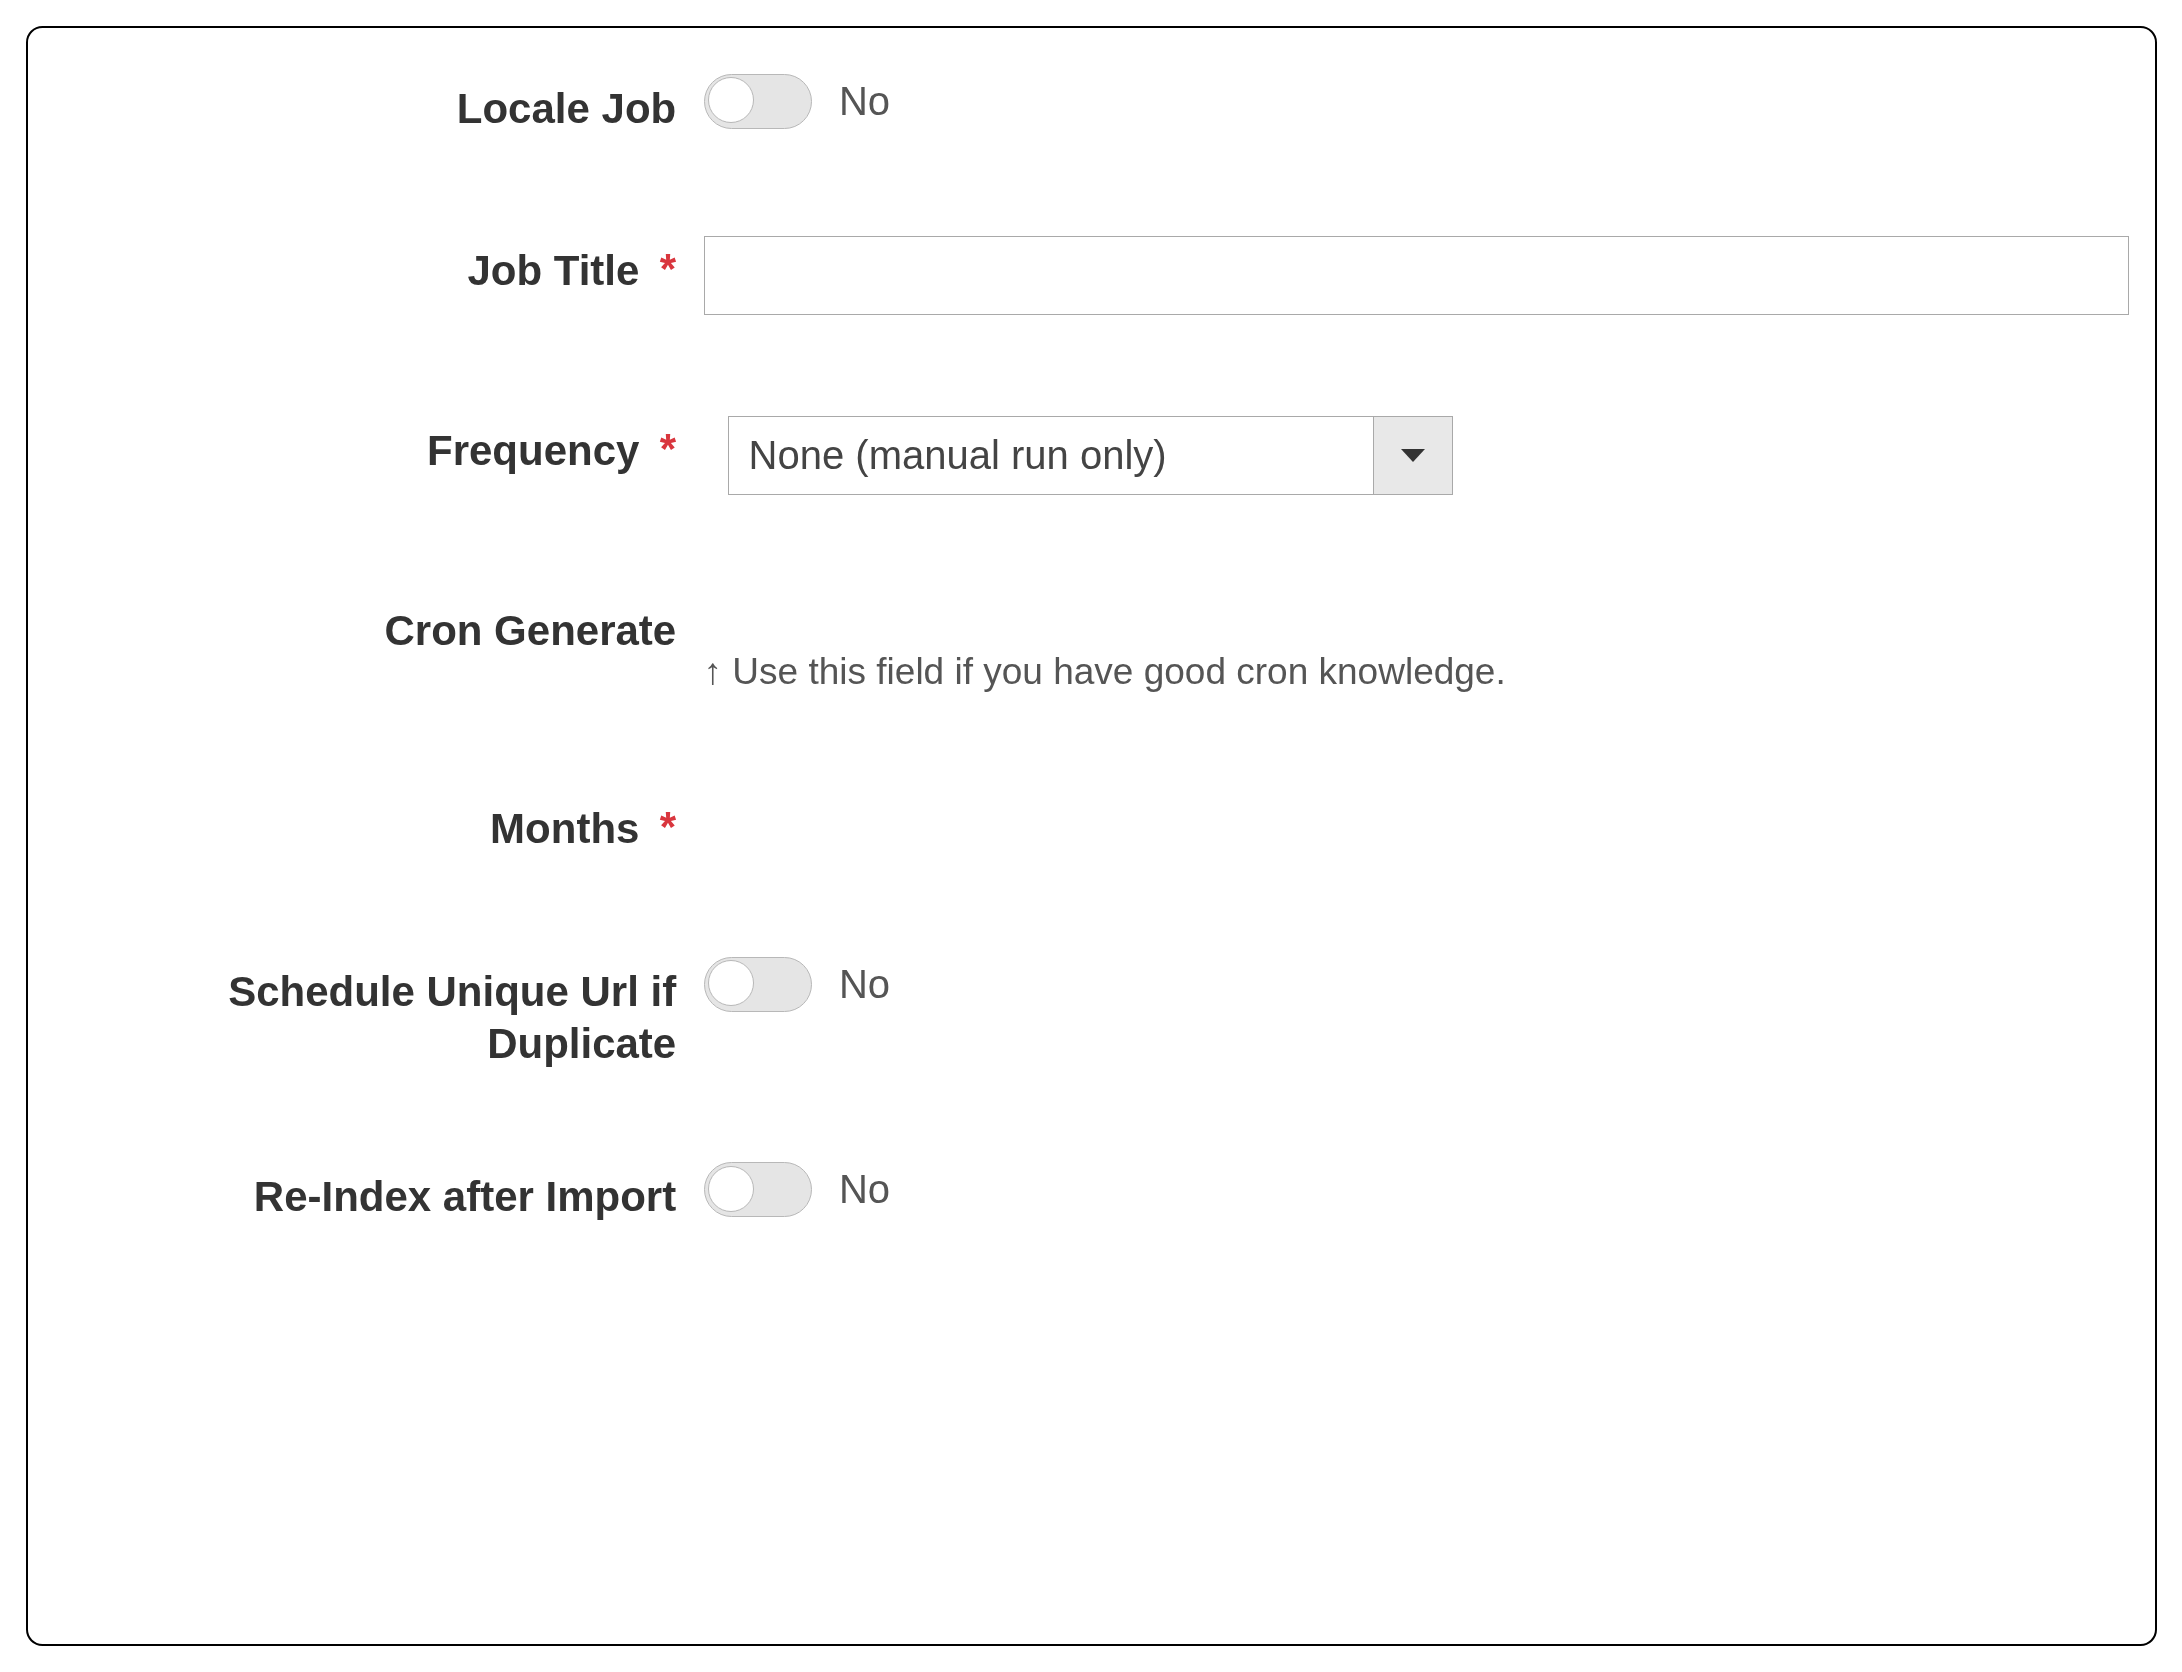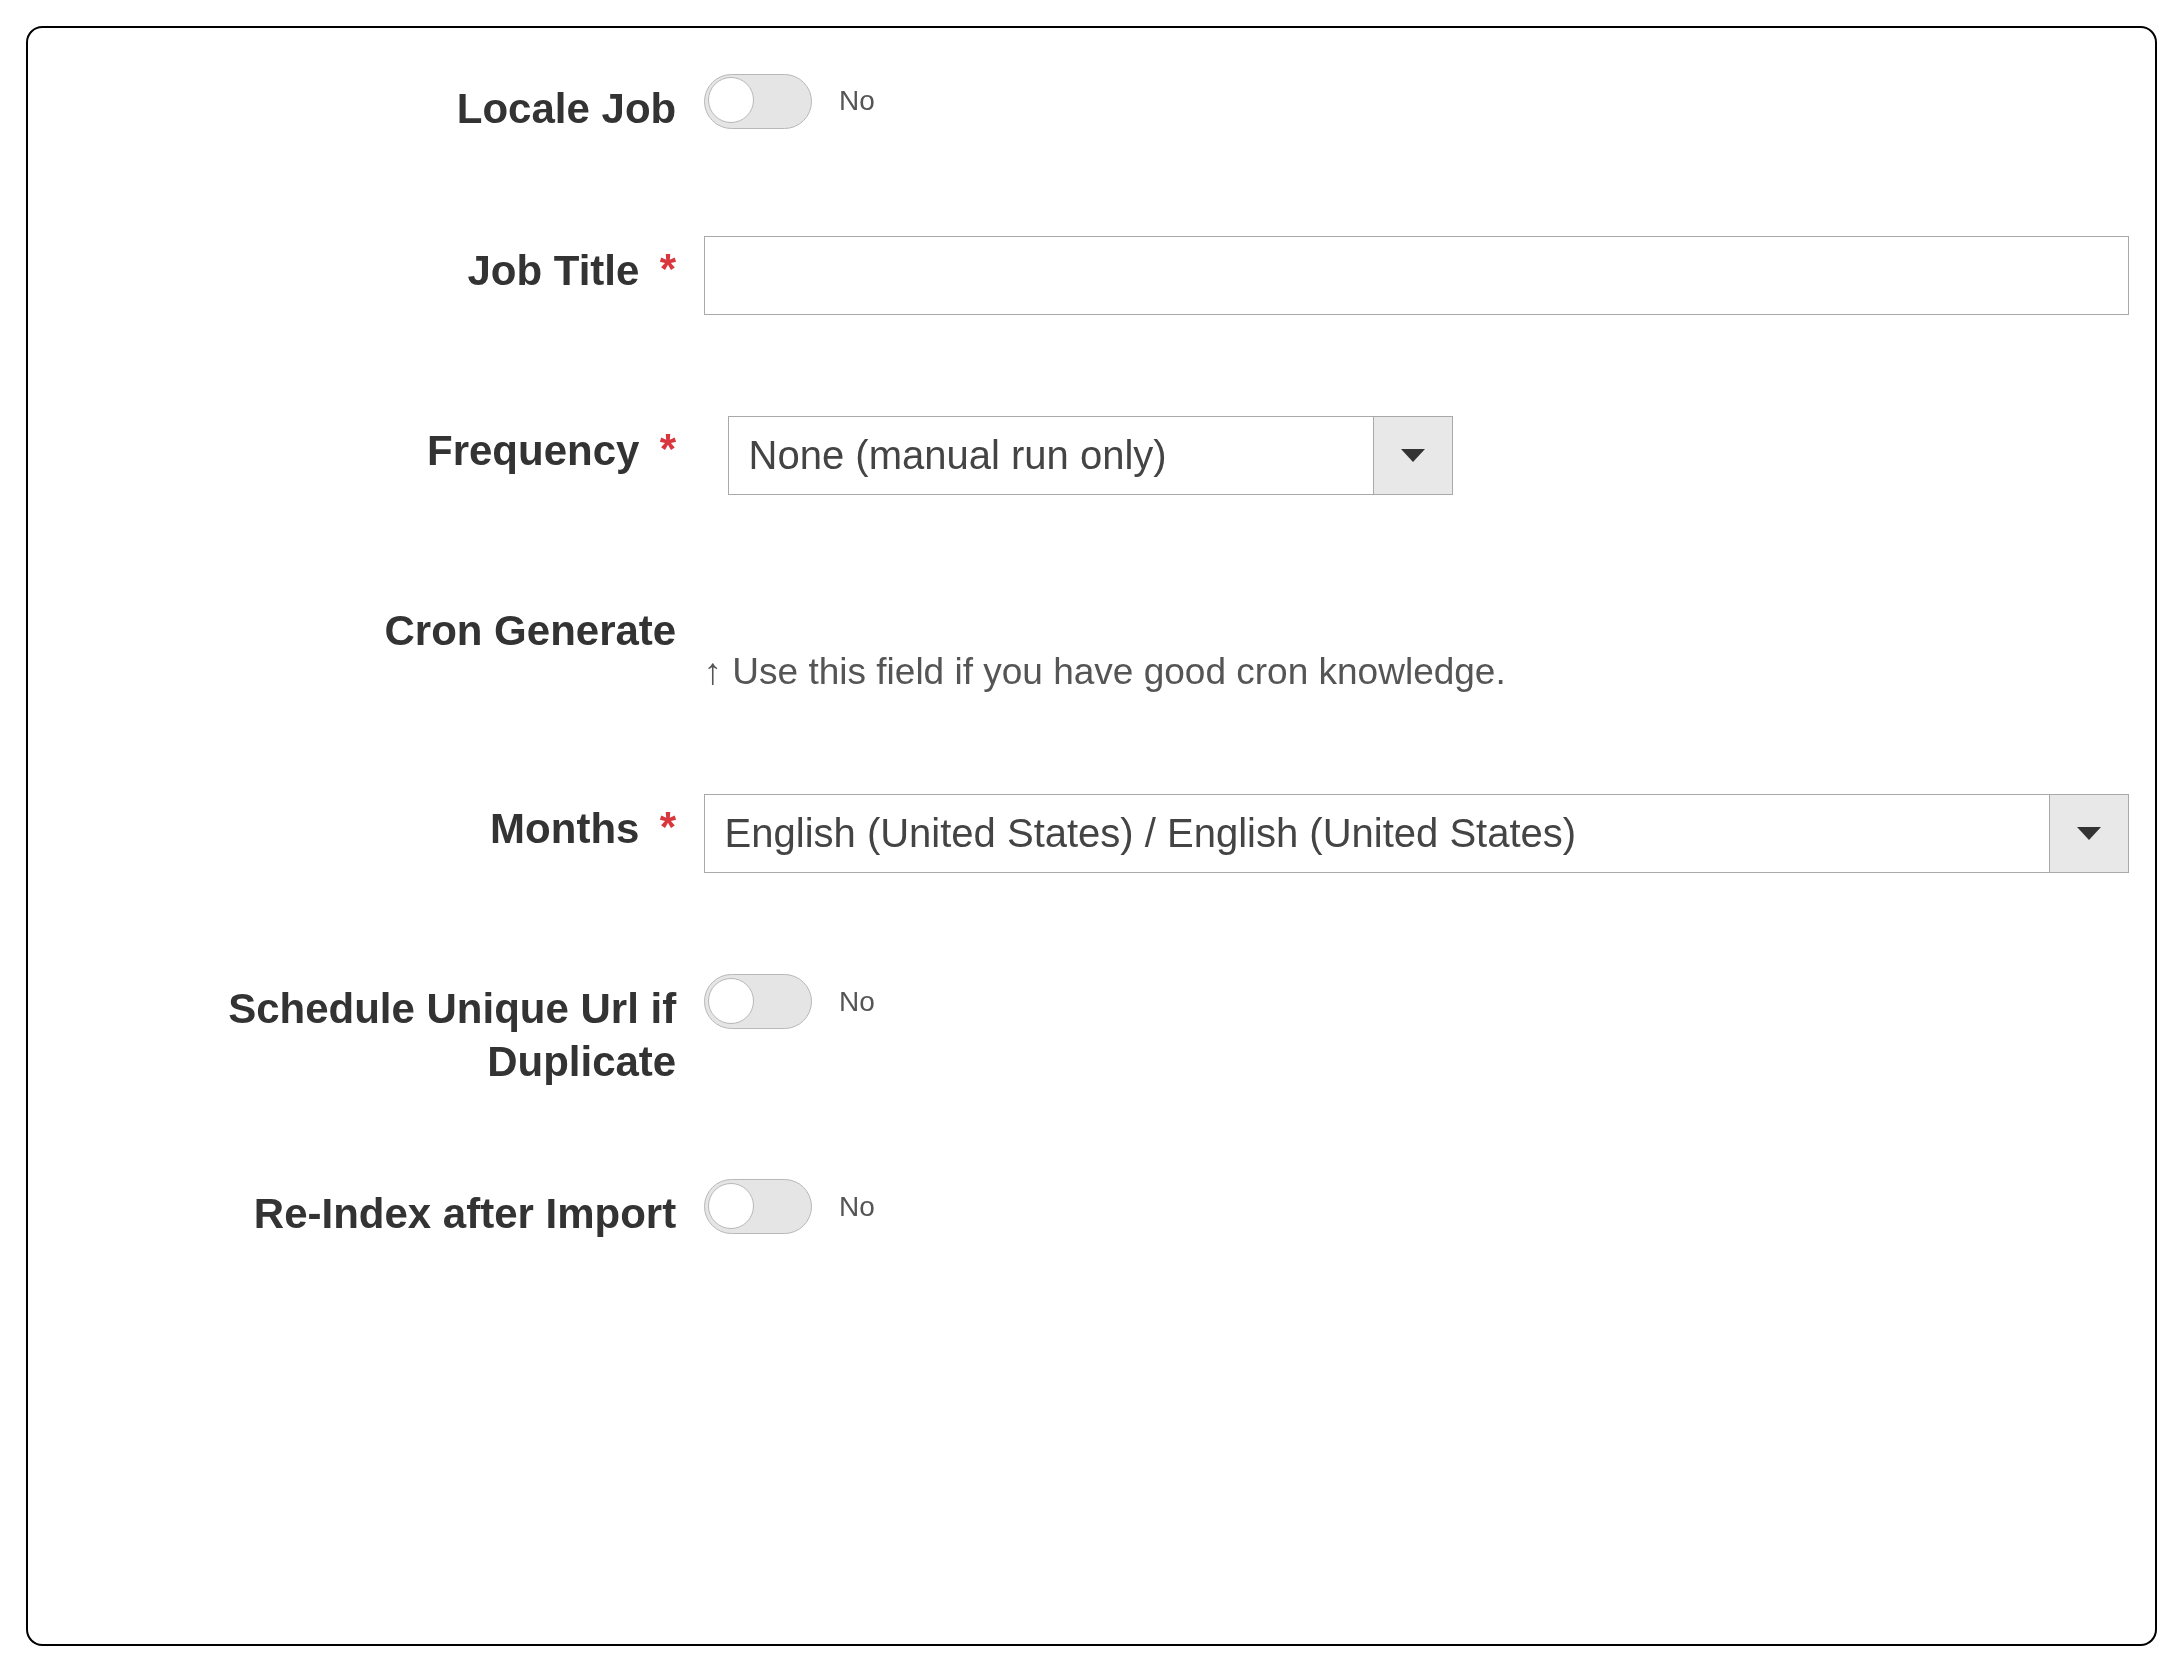--- a/index.html
+++ b/index.html
@@ -74,21 +74,21 @@
     position: absolute;
     top: 2.7px;
     left: 3.7px;
     width: 46px;
     height: 46px;
     border: 1.8px solid #b8b8b8;
     border-radius: 50%;
     background: #fff;
   }
   .toggle-label {
-    font-size: 28px;
+    font-size: 40px;
     color: #555;
   }
 
   
   .text-input {
     width: 1425px;
     height: 79px;
     border: 1.8px solid #a9a9a9;
     background: #fff;
     font-size: 38px;
@@ -211,28 +211,20 @@
       <div class="control-col">
         <div class="cron-hint">↑ Use this field if you have good cron knowledge.</div>
       </div>
     </div>
 
     <div class="form-row">
       <div class="label-col">
         <span class="label-text">Months</span>
         <span class="req">*</span>
       </div>
-      <div class="control-col">
-        <div class="select-wrap locale-w">
-          <div class="select-text">English (United States) / English (United States)</div>
-          <div class="select-btn">
-            <div class="select-caret"></div>
-          </div>
-        </div>
-      </div>
     </div>
 
     <div class="form-row" style="margin-bottom:91px;">
       <div class="label-col">
         <span class="label-text">Schedule Unique Url if Duplicate</span>
       </div>
       <div class="control-col">
         <div class="inline-control">
           <div class="toggle">
             <div class="toggle-knob"></div>

